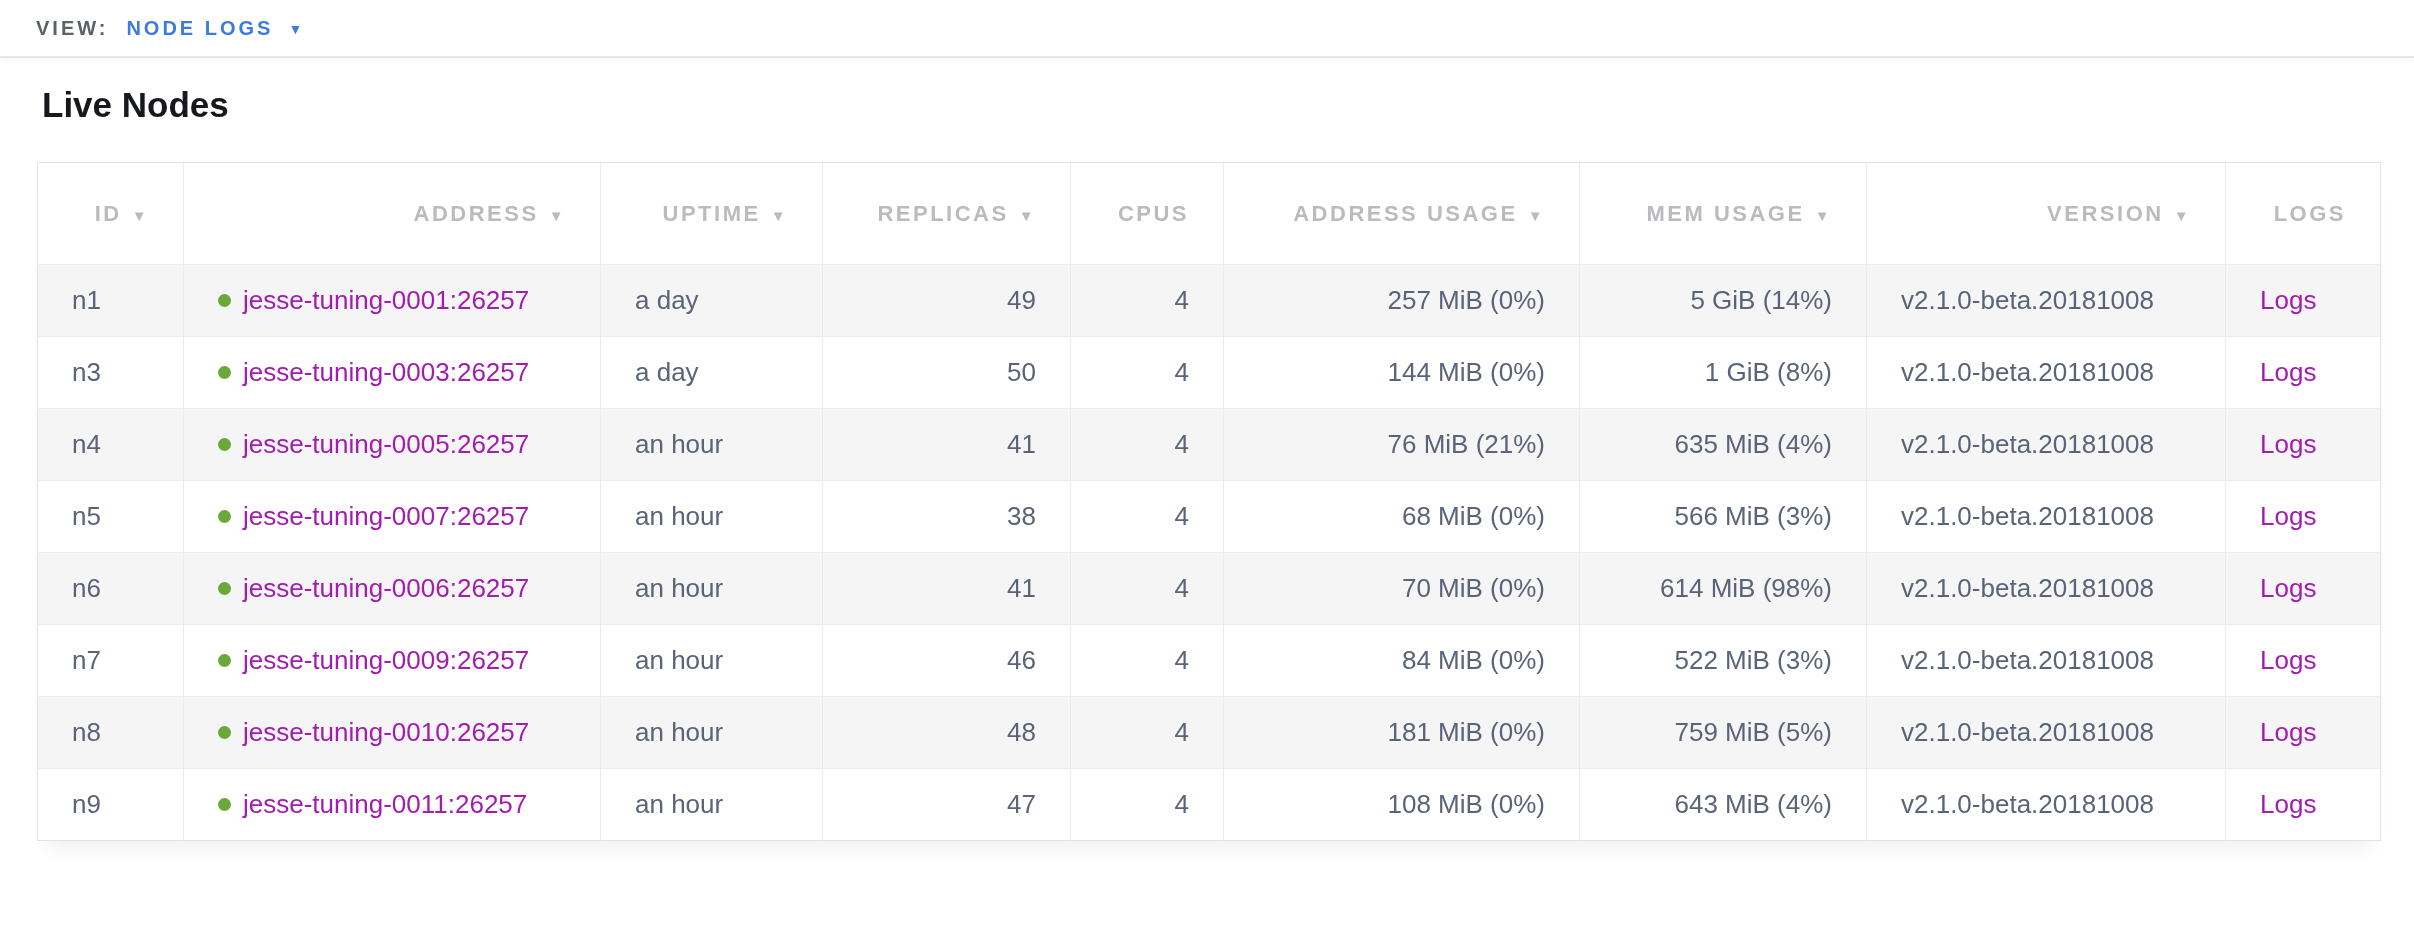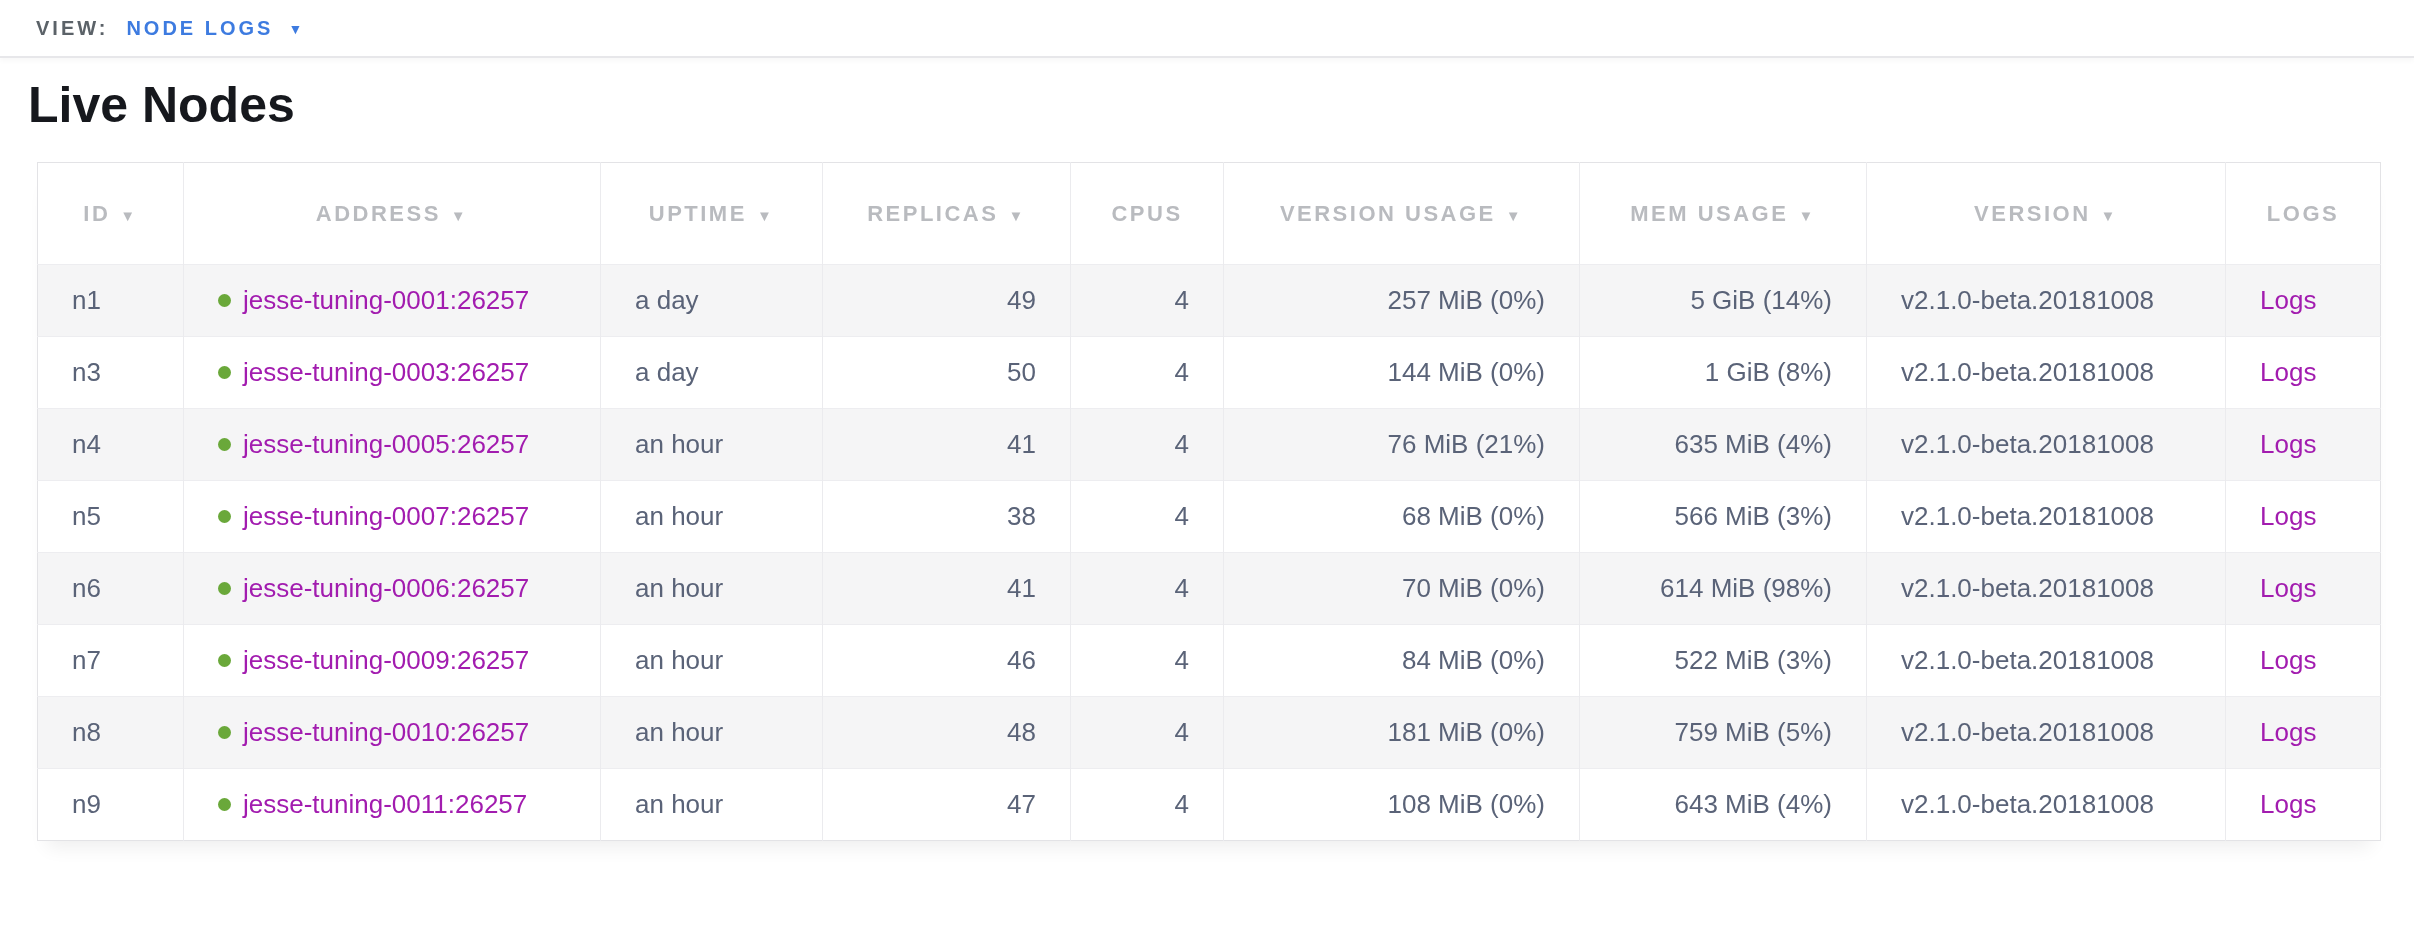--- a/index.html
+++ b/index.html
@@ -9,39 +9,39 @@
   
   .topbar { height:58px; display:flex; align-items:center; padding-left:36px;
             background:#ffffff; border-bottom:2px solid #e7e7ea;
             box-shadow:0 3px 5px rgba(0,0,0,0.03); position:relative; }
   .view-label { font-size:20px; font-weight:600; letter-spacing:3px; color:#5b6268; }
   .view-select { display:flex; align-items:center; margin-left:18px; cursor:pointer; }
   .view-value { font-size:20px; font-weight:600; letter-spacing:3px; color:#3d7be0; }
   .view-caret { font-size:14px; color:#3d7be0; margin-left:15px; line-height:1; padding-top:2px; }
 
   
-  h1.page-title { padding:25px 0 0 28px; font-size:50px; line-height:44px;
+  h1.page-title { padding:25px 0 0 42px; font-size:35px; line-height:44px;
                   font-weight:600; color:#16181d; }
 
   
   .table-wrap { margin:35px 34px 0 37px; }
   table.nodes { width:2343px; table-layout:fixed; border-collapse:collapse;
                 background:#ffffff; border:1px solid #e3e3e6;
                 box-shadow:0 16px 18px -10px rgba(0,0,0,0.07); }
   col.c-id       { width:146px; }
   col.c-address  { width:417px; }
   col.c-uptime   { width:222px; }
   col.c-replicas { width:248px; }
   col.c-cpus     { width:153px; }
   col.c-capacity { width:356px; }
   col.c-mem      { width:287px; }
   col.c-version  { width:359px; }
   col.c-logs     { width:155px; }
 
-  th { height:102px; vertical-align:middle; text-align:center; padding:13px 34px;
+  th { height:102px; vertical-align:middle; text-align:right; padding:13px 34px;
        font-size:22px; font-weight:700; letter-spacing:2.5px; color:#b9bbbf;
        border-left:1px solid #ebebee; white-space:nowrap; overflow:hidden;
        background:#ffffff; }
   th:first-child { border-left:none; }
   th .sort-arrow { font-size:15px; margin-left:10px; color:#b9bbbf; }
   th.sortable { cursor:pointer; }
 
   td { height:72px; vertical-align:middle; padding:0 34px; font-size:26px;
        color:#5a6378; border-left:1px solid #ebebee; border-top:1px solid #ededf0;
        white-space:nowrap; overflow:hidden; }
@@ -79,21 +79,21 @@
         <col class="c-version">
         <col class="c-logs">
     </colgroup>
     <thead>
       <tr>
         <th class="sortable"><span>ID</span><span class="sort-arrow">▼</span></th>
         <th class="sortable"><span>ADDRESS</span><span class="sort-arrow">▼</span></th>
         <th class="sortable"><span>UPTIME</span><span class="sort-arrow">▼</span></th>
         <th class="sortable"><span>REPLICAS</span><span class="sort-arrow">▼</span></th>
         <th><span>CPUS</span></th>
-        <th class="sortable"><span>VERSION USAGE</span><span class="sort-arrow">▼</span></th>
+        <th class="sortable"><span>ADDRESS USAGE</span><span class="sort-arrow">▼</span></th>
         <th class="sortable"><span>MEM USAGE</span><span class="sort-arrow">▼</span></th>
         <th class="sortable"><span>VERSION</span><span class="sort-arrow">▼</span></th>
         <th><span>LOGS</span></th>
       </tr>
     </thead>
     <tbody>
       <tr>
         <td>n1</td>
         <td><span class="status-dot"></span><a class="addr-link">jesse-tuning-0001:26257</a></td>
         <td>a day</td>

